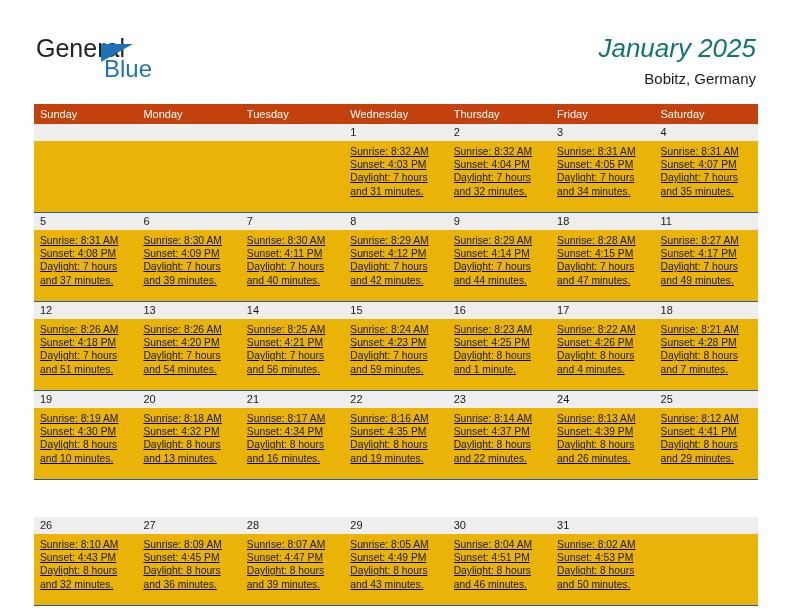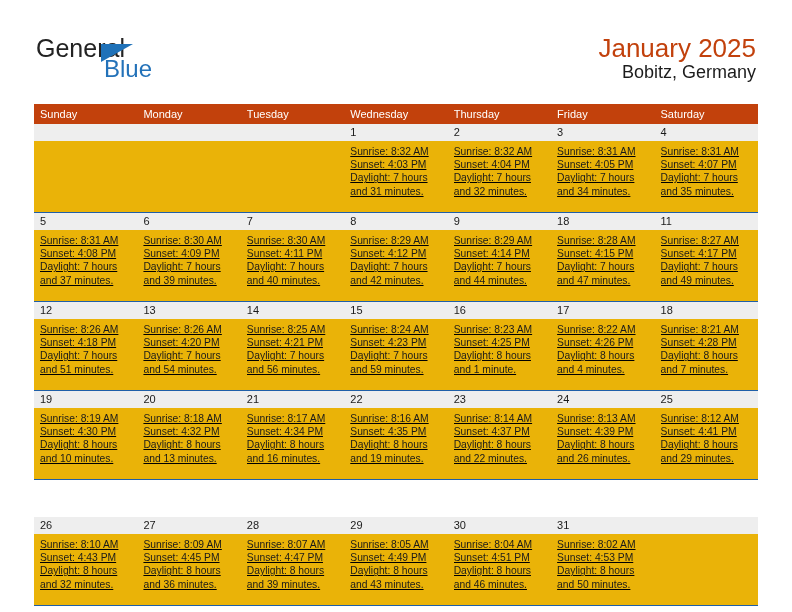--- a/index.html
+++ b/index.html
@@ -63,26 +63,28 @@
 
   .title-block {
     position: absolute;
     right: 36px;
     top: 32px;
     text-align: right;
   }
   .cal-title {
     font-size: 26px;
     font-weight: 400;
-    color: #c2410c;
+    color: #0f766e;
     line-height: 32px;
     white-space: nowrap;
+    font-style: italic;
   }
   .cal-subtitle {
-    font-size: 18px;
+    margin-top: 6px;
+    font-size: 15px;
     font-weight: 400;
     color: #1c1c1c;
     line-height: 17px;
     white-space: nowrap;
   }
 
   
   .calendar {
     position: absolute;
     left: 34px;

